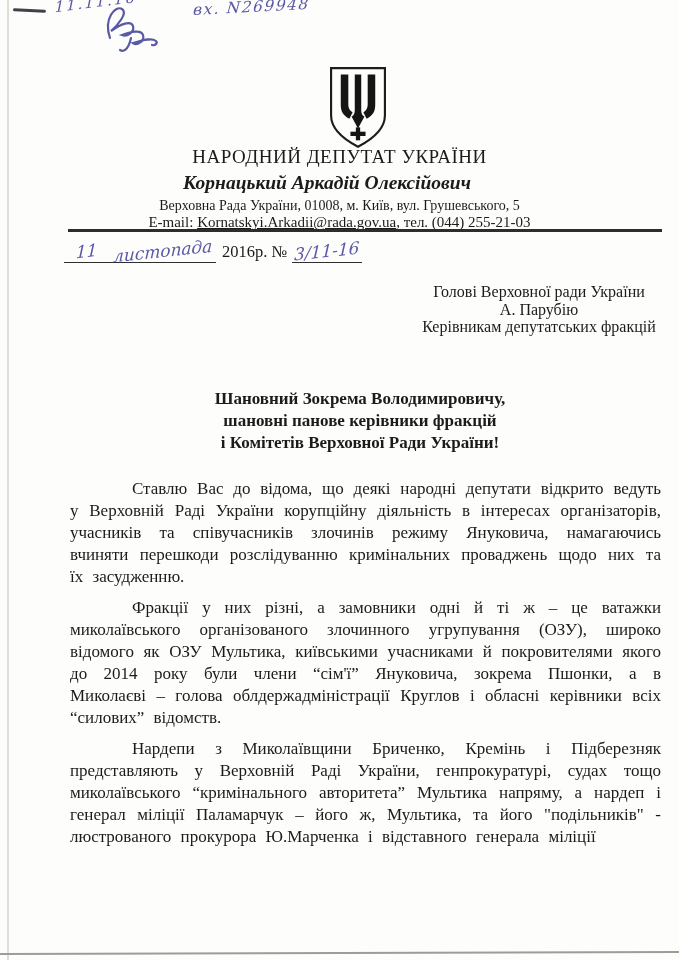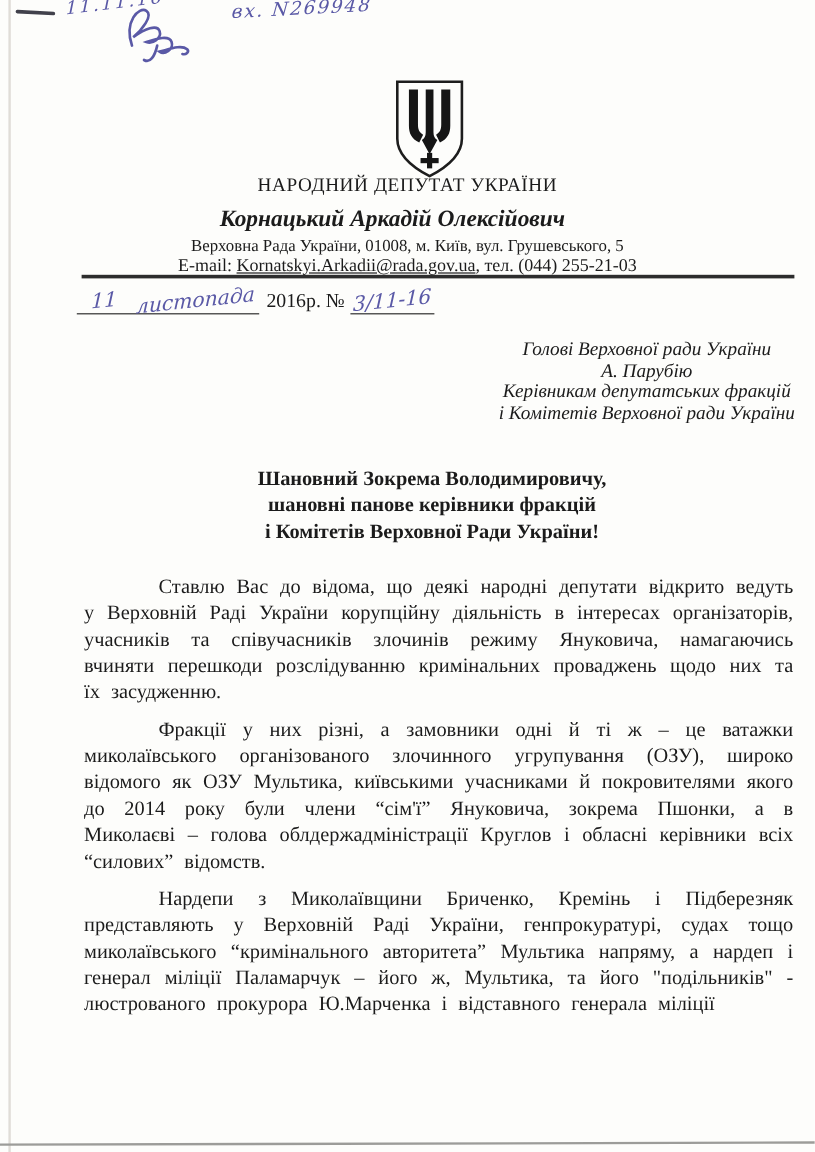--- a/index.html
+++ b/index.html
@@ -14,36 +14,36 @@
   .scan-bottom{position:absolute;left:-2px;top:952px;width:684px;height:2px;background:#9c9c99;transform:rotate(-0.15deg);}
   
   .ink{color:#5a59a6;font-family:"DejaVu Serif", serif;font-style:italic;}
   .pen-dash{position:absolute;left:13px;top:9px;width:33px;height:3px;background:#41414b;border-radius:2px;transform:rotate(3deg);}
   .hw-date-top{position:absolute;left:55px;top:-2px;font-size:15px;letter-spacing:2px;transform:rotate(-7deg) skewX(-8deg);transform-origin:left top;}
   .signature{position:absolute;left:100px;top:2px;}
   .hw-reg{position:absolute;left:194px;top:1px;font-size:15.5px;letter-spacing:1.5px;transform:rotate(-3deg) skewX(-8deg);transform-origin:left top;}
   
   .emblem{position:absolute;left:322px;top:66px;}
   
-  .title{position:absolute;left:0;top:146px;width:679px;text-align:center;font-size:16px;letter-spacing:.5px;white-space:nowrap;}
+  .title{position:absolute;left:0;top:146px;width:679px;text-align:center;font-size:19px;letter-spacing:.5px;white-space:nowrap;}
   .name{position:absolute;left:0;top:172px;width:654px;text-align:center;font-size:19.5px;font-weight:bold;font-style:italic;white-space:nowrap;}
   .addr{position:absolute;left:0;top:198px;width:679px;text-align:center;font-size:14px;white-space:nowrap;}
   .email-line{position:absolute;left:0;top:214px;width:679px;text-align:center;font-size:15px;white-space:nowrap;}
   .email-underlined{text-decoration:underline;}
   .rule{position:absolute;left:68px;top:229px;width:594px;height:2.5px;background:#2d2d2d;}
   
   .dateline{position:absolute;left:64px;top:241px;display:flex;align-items:flex-end;font-size:16.5px;}
   .hw-slot{border-bottom:1.5px solid #2f2f2f;text-align:center;}
   .hw-slot .hw{display:inline-block;font-size:17px;transform:rotate(-6deg) skewX(-8deg);}
   .slot-day{width:46px;}
   .slot-month{width:106px;}
   .slot-num{width:70px;}
   .dateline .printed{padding:0 5px 1px 6px;white-space:nowrap;}
   
-  .addressee{position:absolute;left:406px;top:283px;width:266px;text-align:center;font-size:16px;line-height:17.5px;font-style:italic;}
+  .addressee{position:absolute;left:406px;top:283px;width:266px;text-align:center;font-size:16px;line-height:17.5px;}
   
   .salutation{position:absolute;left:40px;top:388px;width:640px;text-align:center;font-weight:bold;font-size:17px;line-height:22px;}
   
   .body-text{position:absolute;left:59px;top:478px;width:602px;font-size:17px;line-height:22px;text-align:justify;word-spacing:5px;}
   .body-text p{margin:0 0 9px 11px;text-indent:62px;}
 </style>
 </head>
 <body>
 
 <div class="page">
@@ -83,21 +83,20 @@
     <span class="hw-slot slot-day"><span class="hw ink">11</span></span>
     <span class="hw-slot slot-month"><span class="hw ink">листопада</span></span>
     <span class="printed">2016р. №</span>
     <span class="hw-slot slot-num"><span class="hw ink">3/11-16</span></span>
   </div>
 
   <div class="addressee">
     <div>Голові Верховної ради України</div>
     <div>А. Парубію</div>
     <div>Керівникам депутатських фракцій</div>
-    <div>і Комітетів Верховної ради України</div>
   </div>
 
   <div class="salutation">
     <div>Шановний Зокрема Володимировичу,</div>
     <div>шановні панове керівники фракцій</div>
     <div>і Комітетів Верховної Ради України!</div>
   </div>
 
   <div class="body-text">
     <p>Ставлю Вас до відома, що деякі народні депутати відкрито ведуть у Верховній Раді України корупційну діяльність в інтересах організаторів, учасників та співучасників злочинів режиму Януковича, намагаючись вчиняти перешкоди розслідуванню кримінальних проваджень щодо них та їх засудженню.</p>

